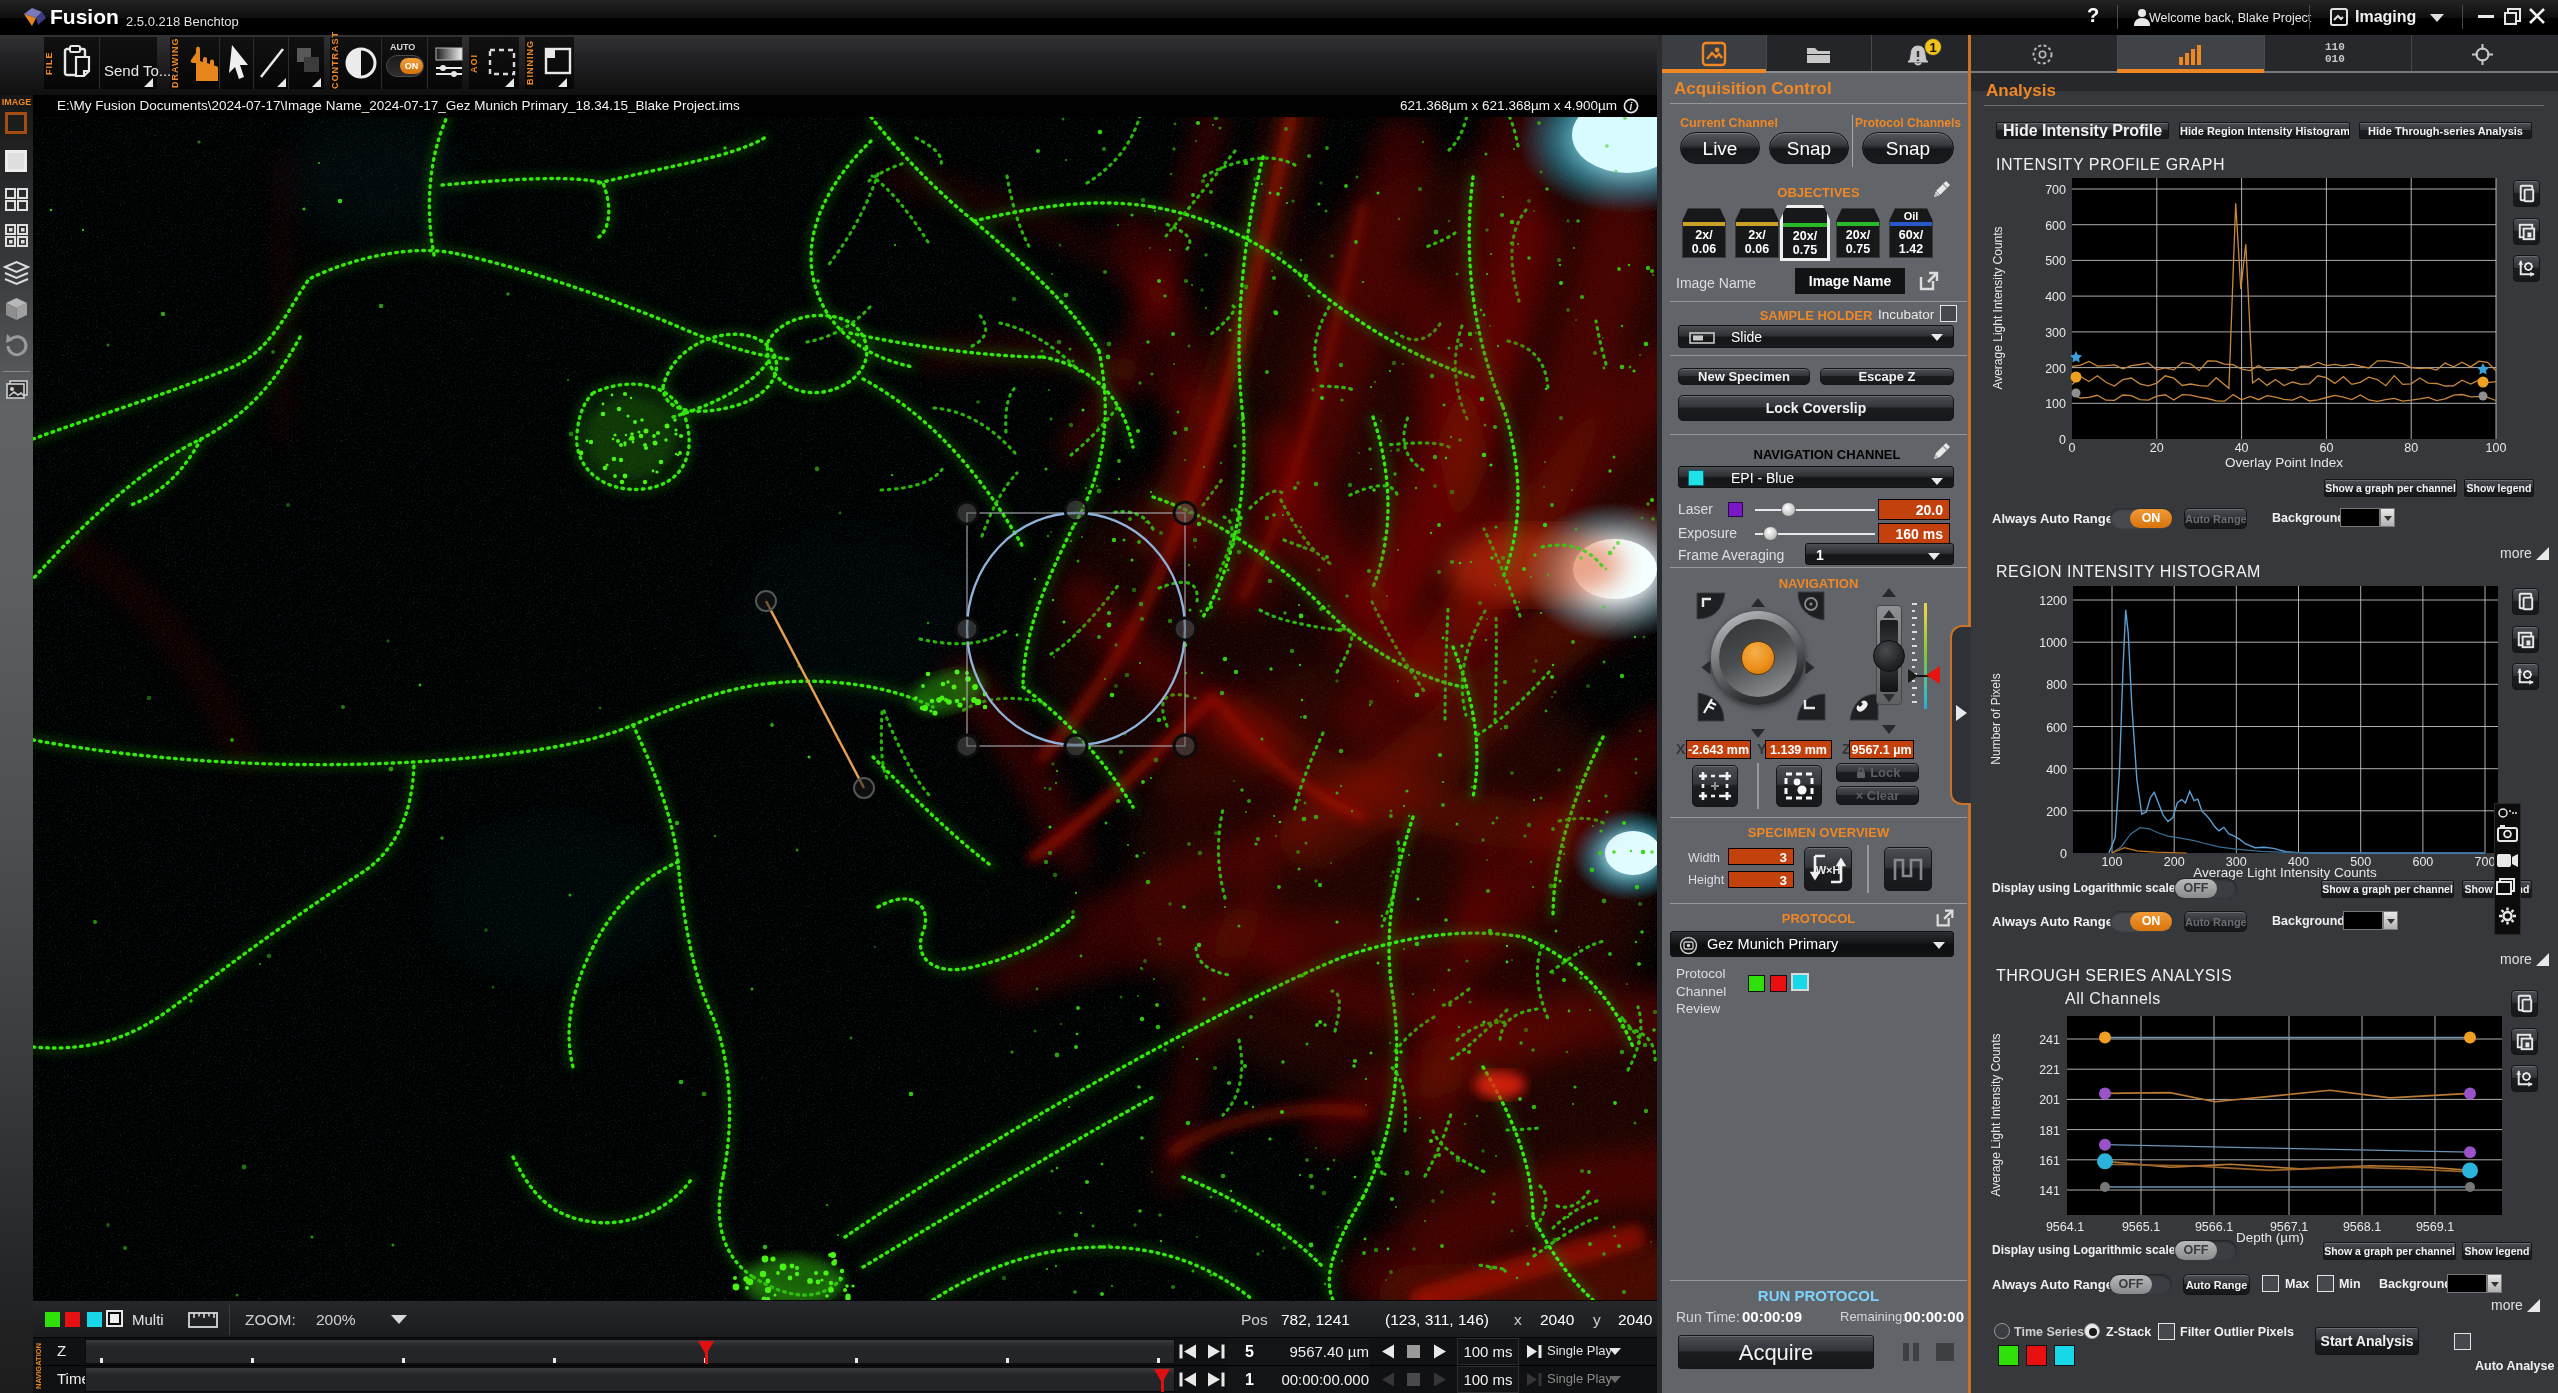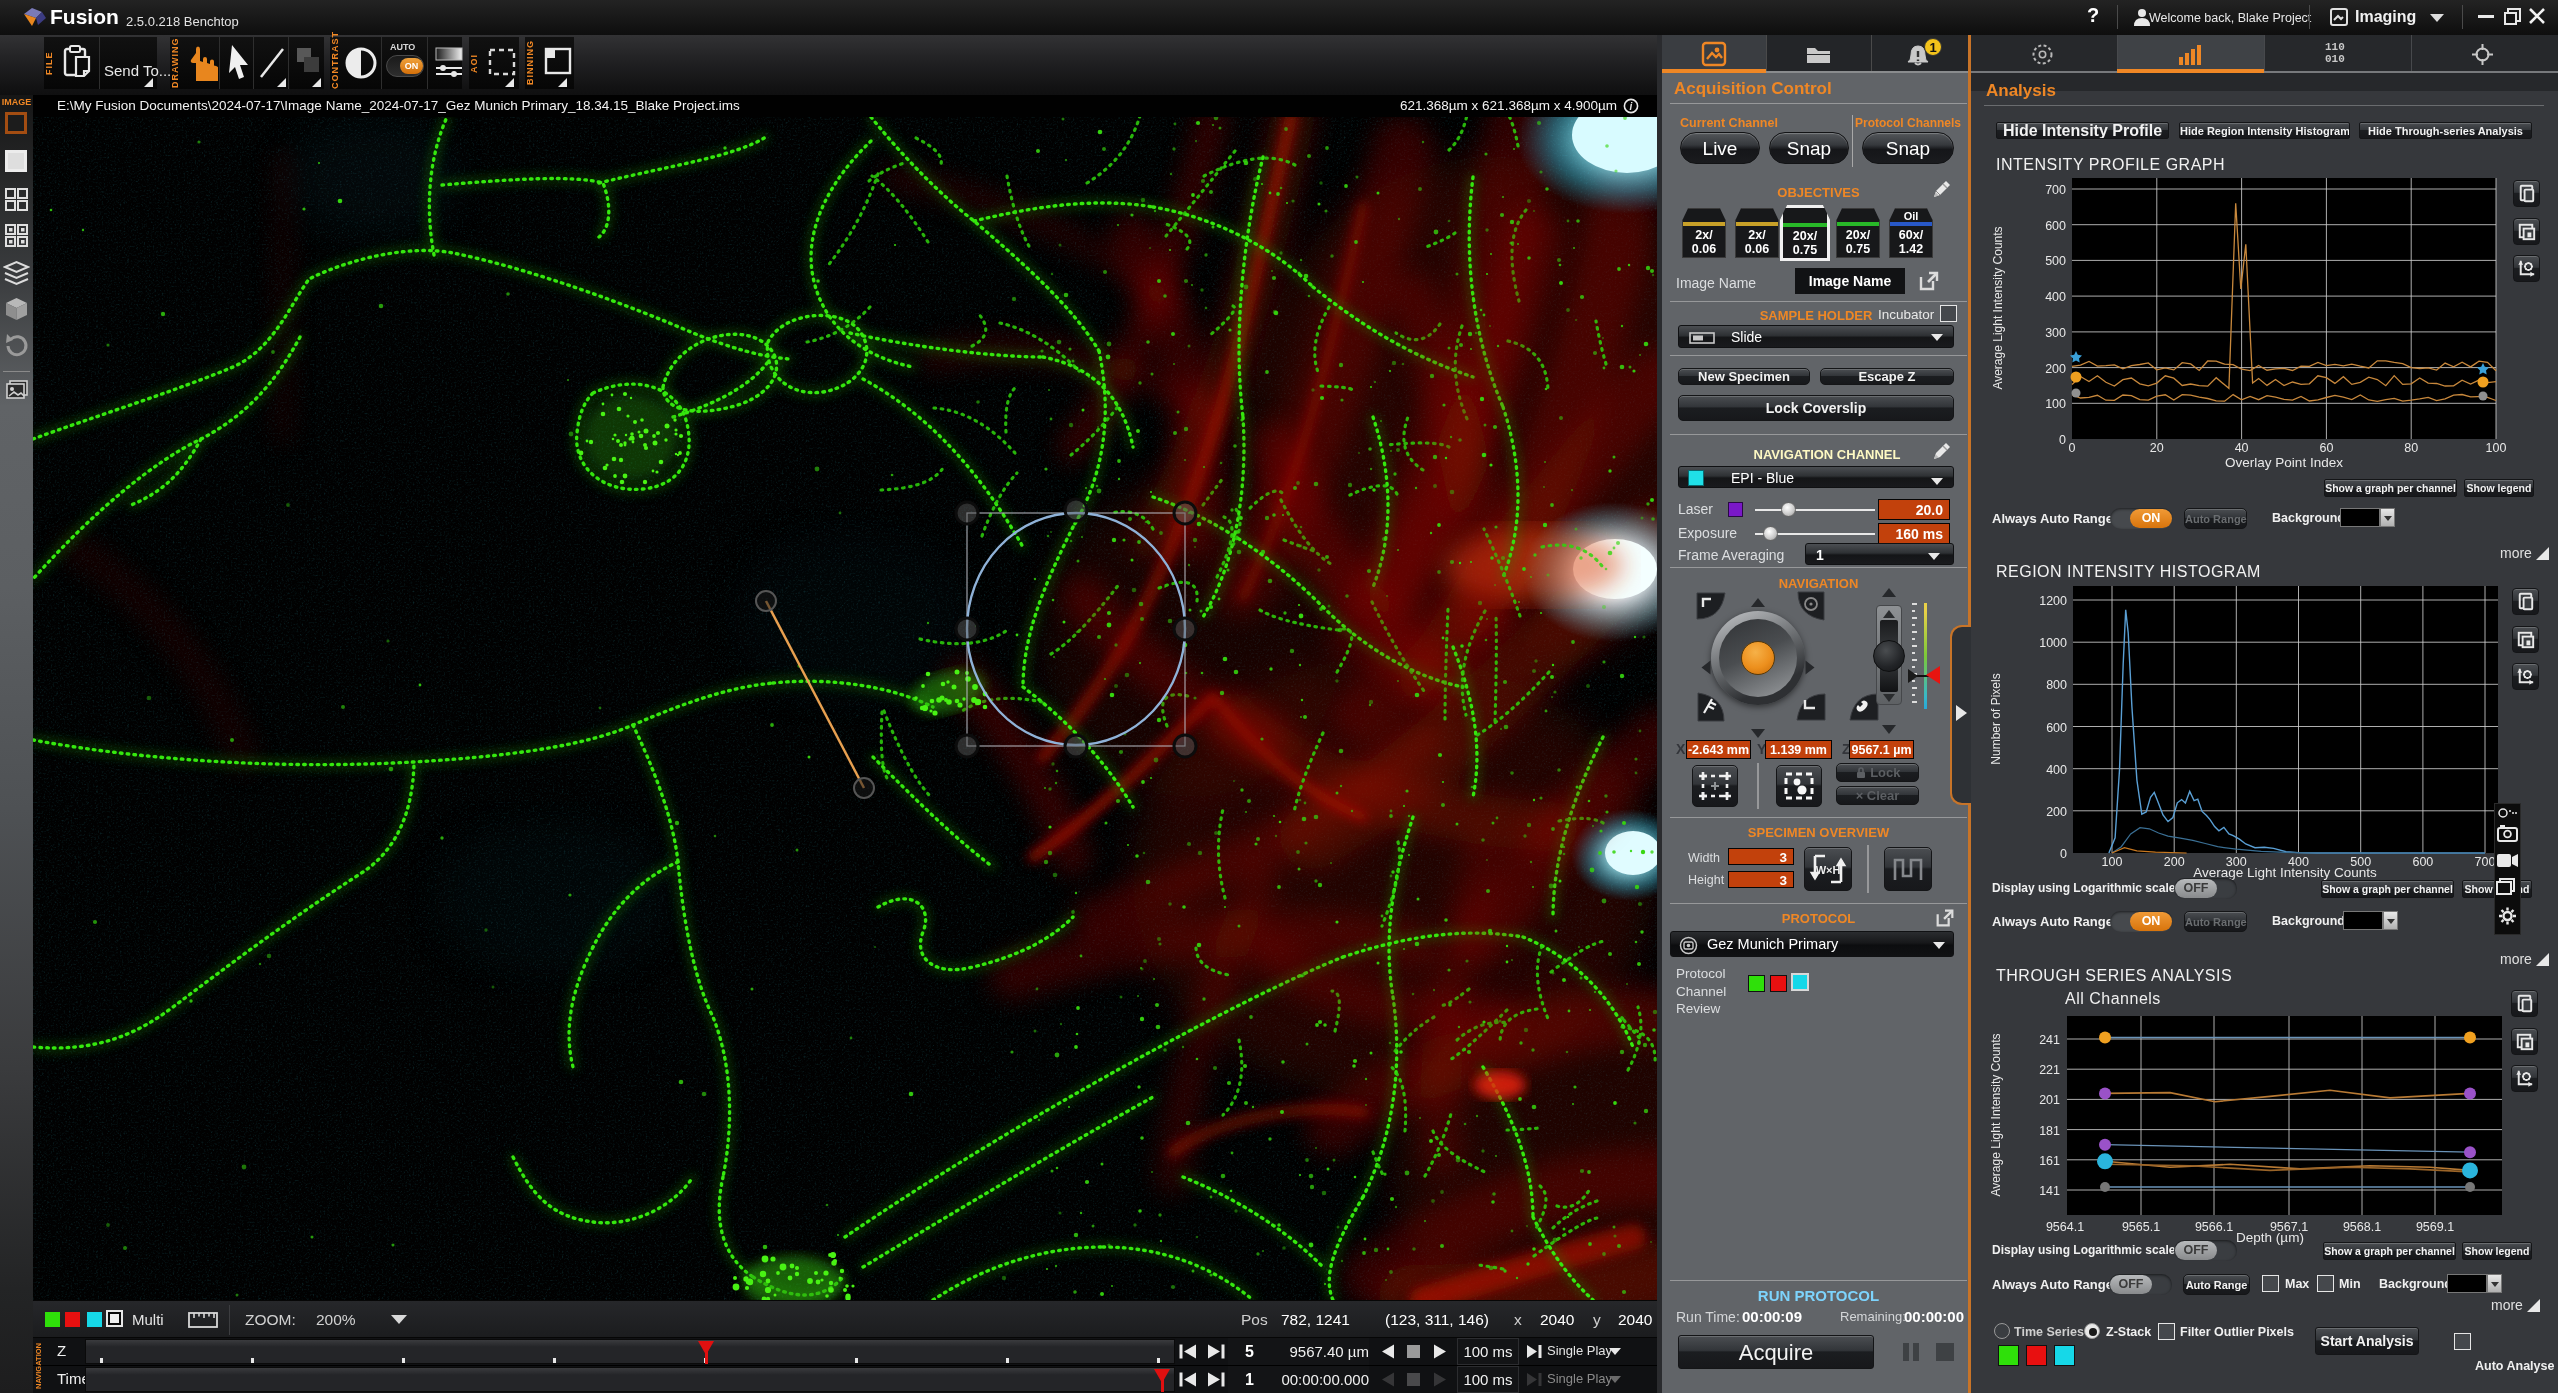--- a/index.html
+++ b/index.html
@@ -5,21 +5,21 @@
 .abs{position:absolute;white-space:nowrap;}
 .vlabel{writing-mode:vertical-rl;transform:rotate(180deg);color:#ef8725;font-weight:bold;letter-spacing:1px;text-align:center;}
 .btn{background:linear-gradient(#4b4e52,#323539 45%,#1b1d20 50%,#17181b);border:1px solid #141517;border-radius:5px;color:#f2f2f2;text-align:center;box-shadow:inset 0 1px 0 rgba(255,255,255,.18);}
 .pill{background:linear-gradient(#53565a,#35383c 40%,#151619 55%,#1a1b1e);border:1px solid #121315;border-radius:16px;color:#fff;text-align:center;box-shadow:inset 0 1px 1px rgba(255,255,255,.25);}
 .vbox{background:#c2410c;border:1px solid #050505;color:#fff;font-weight:bold;}
 .ddl{background:linear-gradient(#4b4e52,#2e3134 45%,#141517 55%,#191a1d);border:1px solid #101113;border-radius:3px;color:#fff;}
 .sep{background:#97989a;height:1px;}
 .ddtri{width:0;height:0;border-left:6px solid transparent;border-right:6px solid transparent;border-top:7px solid #e8e8e8;}
 .chk{background:#45484c;border:1px solid #e6e6e6;}
 </style></head><body>
-<div class="abs" style="left:0;top:0;width:2558px;height:35px;background:linear-gradient(#232323,#141414 70%,#0e0e0e);">
+<div class="abs" style="left:0;top:0;width:2558px;height:18px;background:linear-gradient(#232323,#141414 70%,#0e0e0e);">
 <svg class="abs" style="left:22px;top:6px;" width="28" height="24" viewBox="0 0 28 24">
  <path d="M2 8 L10 2 L20 6 L14 12 Z" fill="#7a7ab8"></path>
  <path d="M2 8 L14 12 L10 20 Z" fill="#e8861e"></path>
  <path d="M14 12 L20 6 L24 12 L16 19 Z" fill="#3c3c82"></path>
 </svg>
 <div class="abs" style="left:50px;top:5px;font-size:21px;font-weight:bold;color:#fff;">Fusion</div>
 <div class="abs" style="left:126px;top:14px;font-size:13px;color:#e2e2e2;">2.5.0.218 Benchtop</div>
 <div class="abs" style="left:2087px;top:4px;font-size:20px;font-weight:bold;color:#fff;">?</div>
 <div class="abs" style="left:2117px;top:5px;width:1px;height:24px;background:#4a4a4a;"></div>
 <svg class="abs" style="left:2132px;top:7px;" width="20" height="20" viewBox="0 0 20 20">
@@ -1477,21 +1477,21 @@
         <rect x="4" y="3.5" width="10" height="5" fill="#c8c8c8"></rect>
       </svg>
 <div class="abs" style="left:52px;top:3px;font-size:14px;">Slide</div>
 <div class="ddtri abs" style="left:252px;top:8px;"></div>
     </div>
     <div class="sep abs" style="left:8px;top:320px;width:297px;"></div>
     <div class="btn abs" style="left:16px;top:333px;width:132px;height:17px;font-size:13px;font-weight:bold;line-height:16px;">New Specimen</div>
     <div class="btn abs" style="left:158px;top:333px;width:134px;height:17px;font-size:13px;font-weight:bold;line-height:16px;">Escape Z</div>
     <div class="btn abs" style="left:16px;top:360px;width:276px;height:26px;font-size:14px;font-weight:bold;line-height:25px;">Lock Coverslip</div>
     <div class="sep abs" style="left:8px;top:399px;width:297px;"></div>
-    <div class="abs" style="left:0;top:412px;width:313px;text-align:center;font-size:13px;font-weight:bold;color:#fef9c3;padding-left:17px;">NAVIGATION CHANNEL</div>
+    <div class="abs" style="left:0;top:412px;width:313px;text-align:center;font-size:13px;font-weight:bold;color:#000000;padding-left:17px;">NAVIGATION CHANNEL</div>
     <svg class="abs" style="left:268px;top:404px;" width="24" height="24" viewBox="0 0 24 24">
 <path d="M4 20 l2 -6 10 -10 4 4 -10 10 Z" fill="#e8e8e8"></path>
       <path d="M13 7 l4 4" stroke="#999" stroke-width="1.4"></path>
       <path d="M4 20 l1.6 -4.8 3.2 3.2 Z" fill="#bbb"></path>
     </svg>
     <div class="ddl abs" style="left:16px;top:431px;width:276px;height:22px;">
 <div class="abs" style="left:9px;top:3px;width:16px;height:16px;background:#20e0e8;border:1px solid #0a6a70;"></div>
 <div class="abs" style="left:52px;top:3px;font-size:14px;">EPI - Blue</div>
 <div class="ddtri abs" style="left:252px;top:11px;"></div>
     </div>

